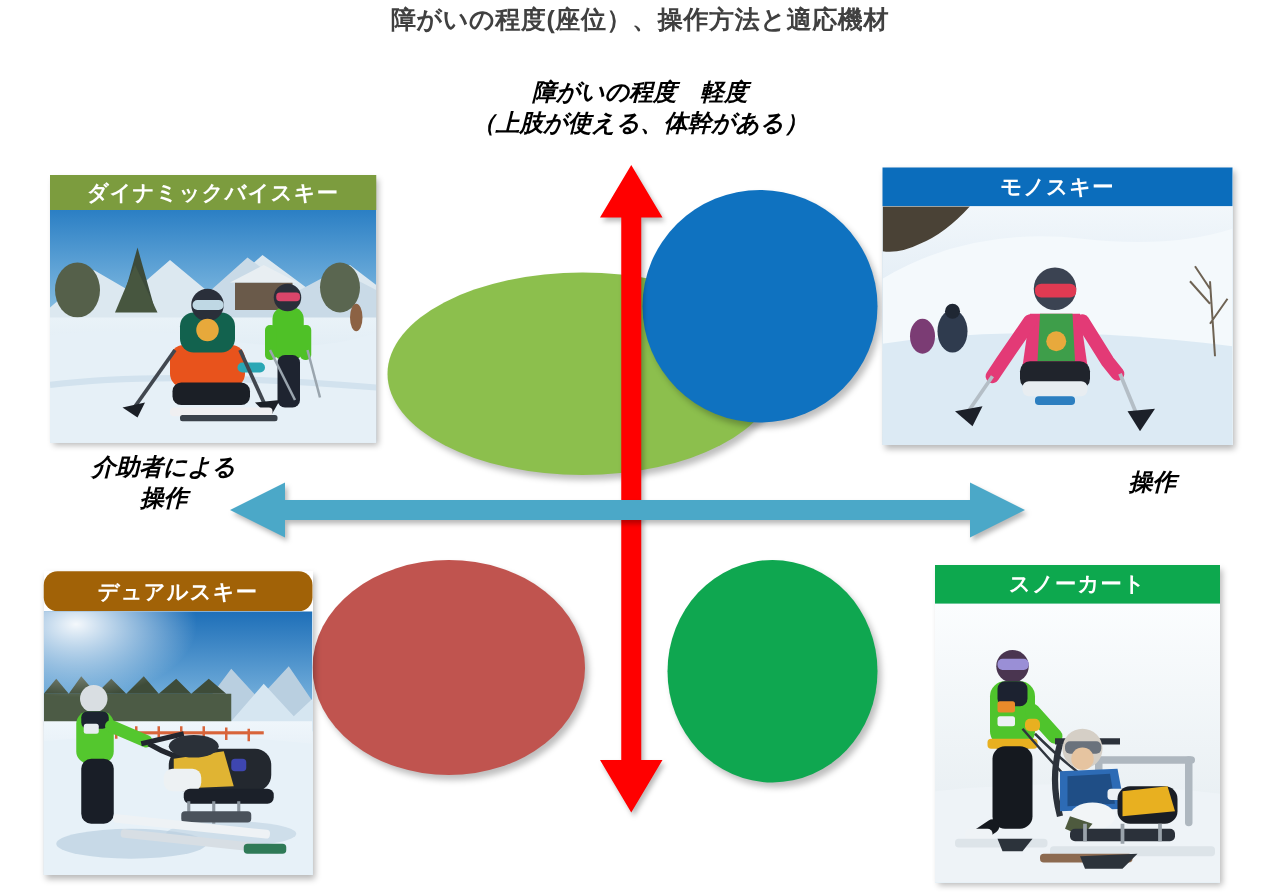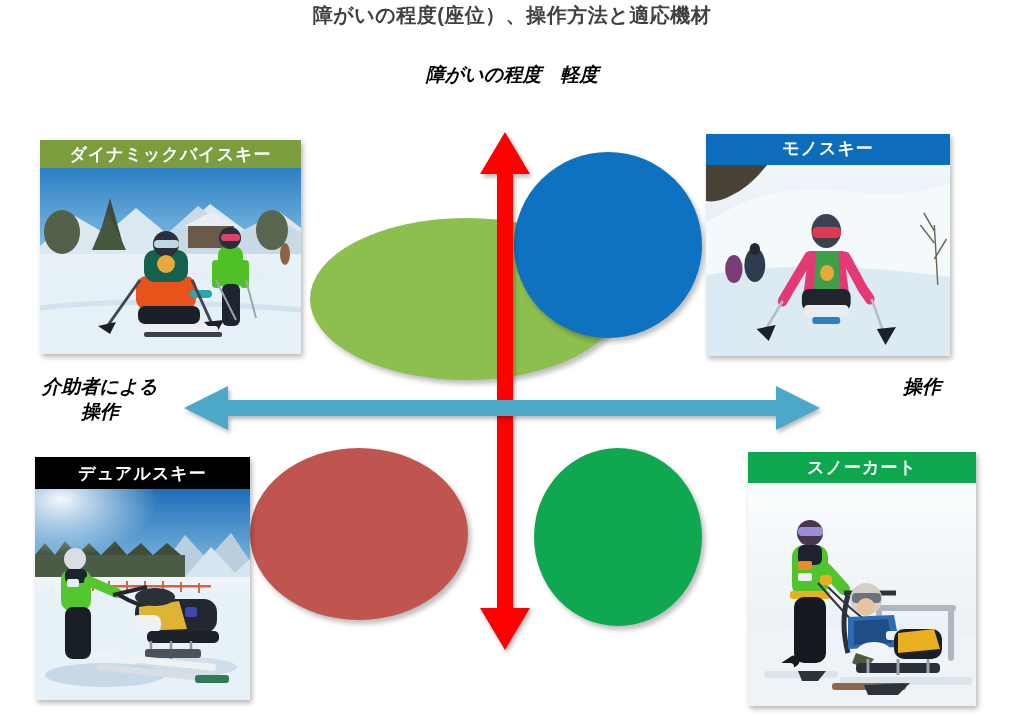--- a/index.html
+++ b/index.html
@@ -38,21 +38,21 @@
     font-size: 19px;
     font-weight: bold;
     color: #000000;
     line-height: 1.32;
     text-align: center;
     white-space: nowrap;
     font-style: italic;
   }
   #axis-label-top   { left: 262px; top: 62px;  width: 500px; }
   #axis-label-bottom{ left: 230px; top: 650px; width: 564px; }
-  #axis-label-left  { left: 0px;   top: 374px; width: 200px; }
+  #axis-label-left  { left: 0px;   top: 362px; width: 200px; padding-left: 31px; }
   #axis-label-right { left: 820px; top: 374px; width: 204px; }
 
   
   .ellipse {
     position: absolute;
     border-radius: 50%;
     box-shadow: 3px 4px 5px rgba(0,0,0,0.26);
   }
   #ellipse-green      { left: 310px; top: 218px; width: 312px; height: 162px; }
   #ellipse-blue       { left: 514px; top: 152px; width: 188px; height: 186px; }
@@ -99,26 +99,26 @@
     overflow: hidden;
     position: relative;
     background: #cfe4f2;
   }
   .card-photo svg { display: block; width: 100%; height: 100%; }
 
   #card-dynamic-bi-ski { left: 40px;  top: 140px; width: 261px; }
   #card-dynamic-bi-ski .card-banner { height: 28px; background: #7C9C3E; }
   #card-dynamic-bi-ski .card-photo  { height: 186px; }
 
-  #card-mono-ski { left: 706px; top: 134px; width: 244px; font-family: Liberation Mono, monospace; }
+  #card-mono-ski { left: 706px; top: 134px; width: 280px; }
   #card-mono-ski .card-banner { height: 31px; background: #0B6DBC; }
   #card-mono-ski .card-photo  { height: 191px; }
 
   #card-dual-ski { left: 35px;  top: 457px; width: 215px; }
-  #card-dual-ski .card-banner { height: 32px; background: #000000; }
+  #card-dual-ski .card-banner { height: 32px; background: #a16207; border-radius: 11px; }
   #card-dual-ski .card-photo  { height: 211px; }
 
   #card-snow-cart { left: 748px; top: 452px; width: 228px; }
   #card-snow-cart .card-banner { height: 31px; background: #0DA84E; }
   #card-snow-cart .card-photo  { height: 223px; }
 </style>
 </head>
 <body>
 
 <div id="canvas">
@@ -133,20 +133,21 @@
   <svg id="arrow-vertical" viewBox="0 0 66 522">
     <polygon points="33,2 58,44 41,44 41,478 58,478 33,520 8,478 25,478 25,44 8,44" fill="#FF0000"></polygon>
   </svg>
 
   <svg id="arrow-horizontal" viewBox="0 0 640 48">
     <polygon points="2,24 46,2 46,16 594,16 594,2 638,24 594,46 594,32 46,32 46,46" fill="#4BA8C8"></polygon>
   </svg>
 
   <div class="axis-label" id="axis-label-top">
     <div>障がいの程度　軽度</div>
+    <div>（上肢が使える、体幹がある）</div>
   </div>
 
 
   <div class="axis-label" id="axis-label-left">
     <div>介助者による</div>
     <div>操作</div>
   </div>
 
   <div class="axis-label" id="axis-label-right">
     <div>操作</div>

